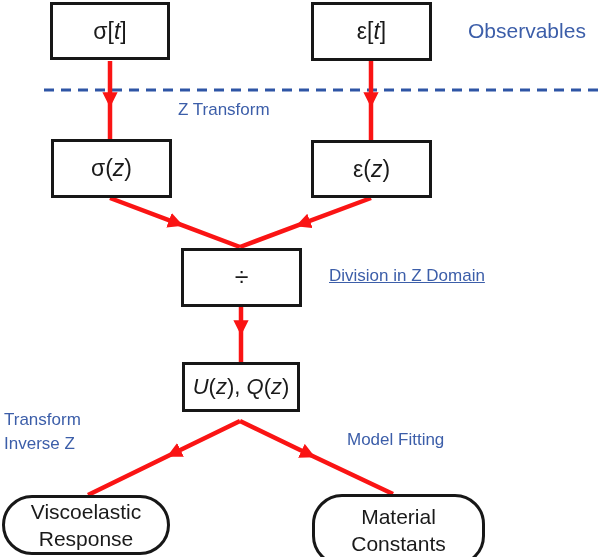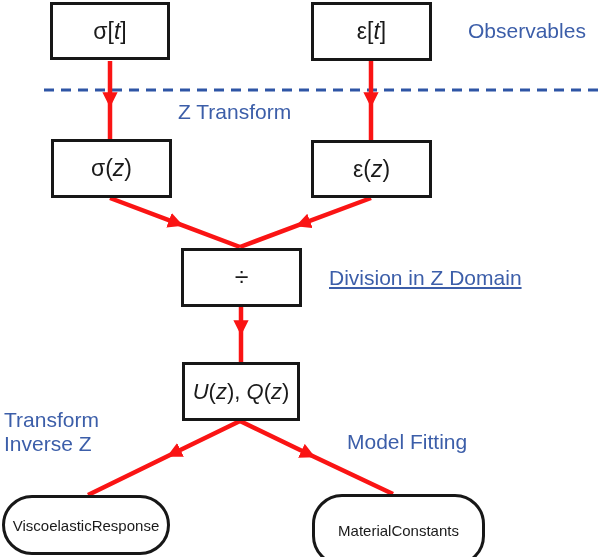--- a/index.html
+++ b/index.html
@@ -15,33 +15,33 @@
   svg#connectors{position:absolute;left:0;top:0;z-index:1;}
   .arrow{stroke:var(--arrow-red);stroke-width:4.5;fill:none;}
   .dash{stroke:var(--dash-blue);stroke-width:3.2;stroke-dasharray:10 7;}
   #ah path{fill:var(--arrow-red);}
   .box{
     position:absolute;z-index:2;box-sizing:border-box;
     background:#ffffff;border:3px solid var(--box-border);
     color:var(--box-text);font-size:23px;
     display:flex;align-items:center;justify-content:center;text-align:center;
   }
-  .box.two-line{flex-direction:row;font-size:15px;line-height:27px;border-radius:30px;}
+  .box.two-line{flex-direction:column;font-size:21px;line-height:27px;border-radius:30px;}
   .it{font-style:italic;}
   .lbl{
     position:absolute;z-index:2;color:var(--label-blue);
-    font-size:21px;white-space:nowrap;
+    font-size:17px;white-space:nowrap;
   }
   
   #b-sigma-t   {left:50px;  top:2px;   width:120px; height:58px;}
   #b-epsilon-t {left:311px; top:2px;   width:121px; height:59px;}
   #b-sigma-z   {left:51px;  top:139px; width:121px; height:59px;}
   #b-epsilon-z {left:311px; top:140px; width:121px; height:58px;}
   #b-divide    {left:181px; top:248px; width:121px; height:59px; font-size:25px;}
-  #b-uq        {left:182px; top:362px; width:118px; height:59px; font-size:22px;}
+  #b-uq        {left:182px; top:362px; width:118px; height:50px; font-size:22px;}
   #b-visco     {left:2px;   top:495px; width:168px; height:60px;}
   #b-material  {left:312px; top:494px; width:173px; height:72px;}
   
   #l-observables {left:468px; top:19px; font-size:21px;text-align:center;}
   #l-ztransform  {left:178px; top:100px;}
   #l-division    {left:329px; top:266px;text-decoration:underline;}
   #l-inversez    {left:4px;   top:408px; white-space:normal; width:130px; line-height:24px;}
   #l-model       {left:347px; top:430px;}
 </style>
 </head>

